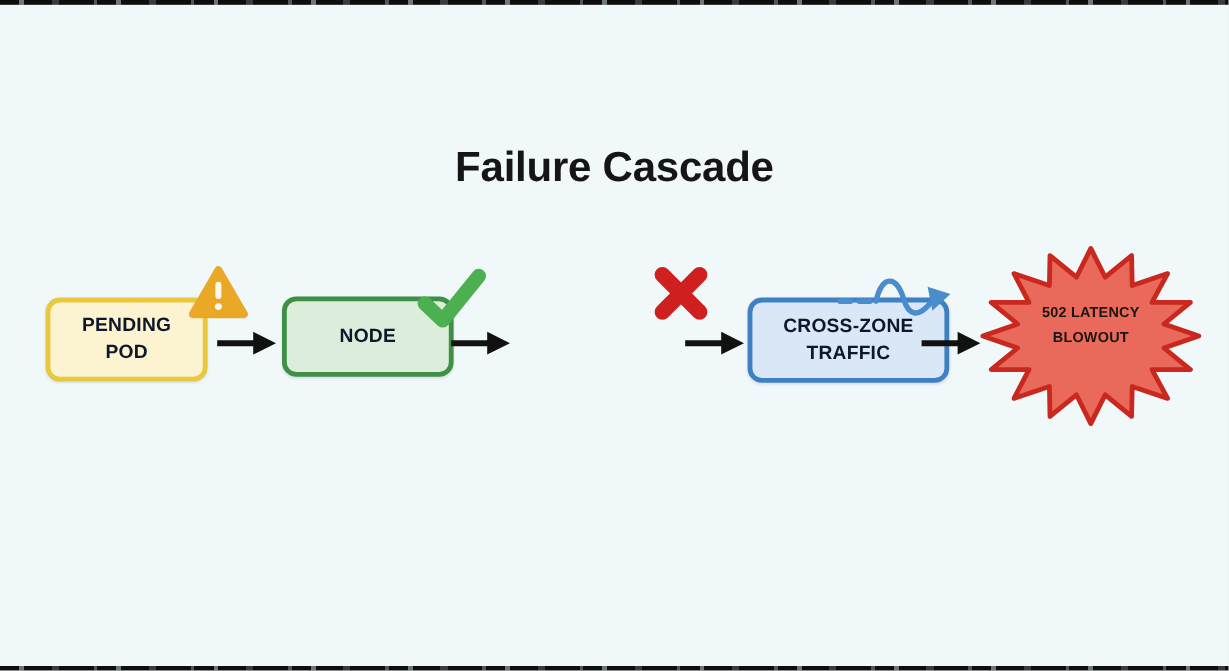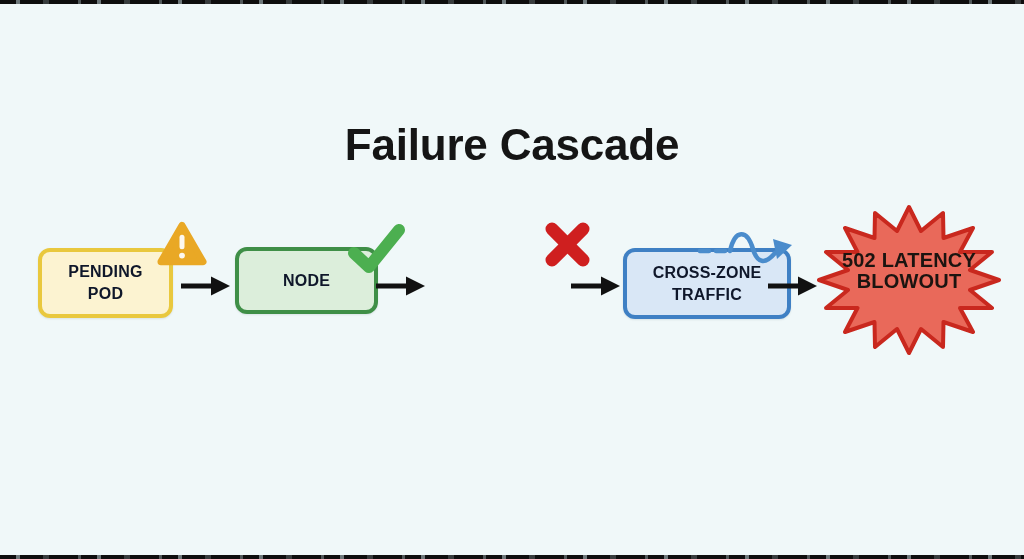--- a/index.html
+++ b/index.html
@@ -16,21 +16,21 @@
     background-image:repeating-linear-gradient(90deg,
       rgba(205,225,230,0) 0 16px, rgba(205,225,230,.5) 16px 20px,
       rgba(205,225,230,0) 20px 43px, rgba(205,225,230,.22) 43px 49px,
       rgba(205,225,230,0) 49px 78px, rgba(205,225,230,.35) 78px 81px);
   }
   .strip.top{top:0;}
   .strip.bottom{bottom:0;}
   .title{
     position:absolute;top:120px;left:0;right:0;margin:0;
     text-align:center;
-    font-size:44px;font-weight:700;color:#151515;letter-spacing:-.2px;
+    font-size:35px;font-weight:700;color:#151515;letter-spacing:-.2px;
   }
   .node{
     position:absolute;box-sizing:border-box;
     border-style:solid;border-width:4px;border-radius:12px;
     display:flex;flex-direction:column;align-items:center;justify-content:center;
     box-shadow:0 1px 2px rgba(60,80,90,.12);
   }
   .nl{
     display:block;white-space:nowrap;
     font-size:16px;font-weight:700;color:#0f172a;
@@ -45,21 +45,21 @@
   .check{left:345px;top:222px;width:63px;height:53px;}
   .xmark{left:542px;top:220px;width:51px;height:49px;}
   .squiggle{left:698px;top:227px;width:98px;height:40px;}
   .arrow{top:274px;width:50px;height:24px;}
   .a1{left:180px;} .a2{left:375px;} .a3{left:570px;} .a4{left:767px;}
   .star{left:814px;top:202px;width:190px;height:156px;}
   .star-text{
     position:absolute;left:839px;top:250px;width:140px;
     text-align:center;
   }
-  .star-text .nl{font-size:20px;line-height:21px;color:#1b1410;letter-spacing:.2px;}
+  .star-text .nl{font-size:12px;line-height:21px;color:#1b1410;letter-spacing:.2px;}
 </style>
 </head>
 <body>
 
 <div class="canvas">
 
   <div class="strip top"></div>
   <div class="strip bottom"></div>
 
   <h1 class="title">Failure Cascade</h1>

